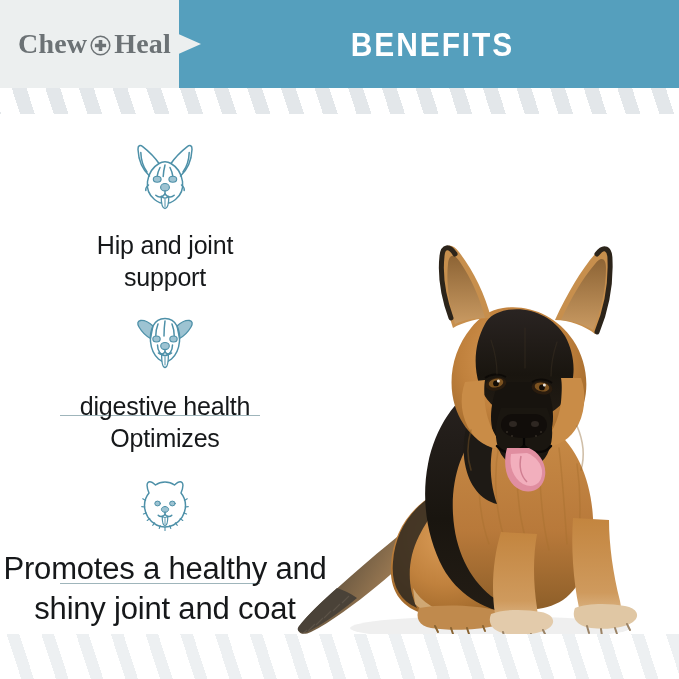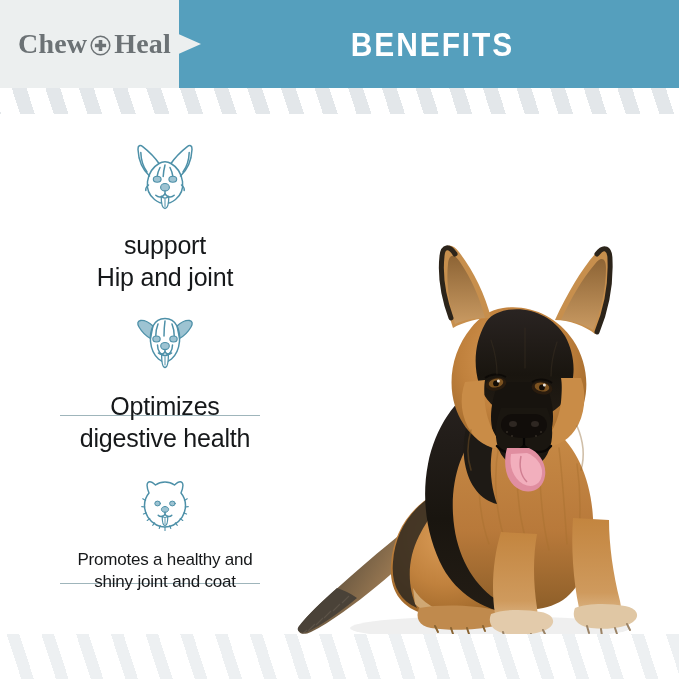--- a/index.html
+++ b/index.html
@@ -146,21 +146,21 @@
     color: #16181a;
     font-family: "Liberation Sans", sans-serif;
     font-weight: normal;
     font-size: 25px;
     line-height: 1.28;
     letter-spacing: -0.2px;
     padding: 0 22px;
   }
   .benefit-3 .benefit-label {
     padding: 0 2px;
-    font-size: 17px;
+    font-size: 31px;
   }
 
   .divider {
     position: absolute;
     height: 1px;
     background: #9fb5bb;
   }
   .divider-1 { left: 60px; top: 301px; width: 200px; }
   .divider-2 { left: 60px; top: 469px; width: 200px; }
 
@@ -234,22 +234,22 @@
 
           <path d="M37.2 60.3 C37.2 66.5 38.2 72.5 41 72.5 C43.8 72.5 44.8 66.5 44.8 60.3
                    C43.6 61.6 42.3 62.2 41 62.2 C39.7 62.2 38.4 61.6 37.2 60.3 Z" fill="#ffffff" stroke="#4d90a8" stroke-width="1.3"></path>
           <path d="M41 63 v7.5" stroke-width="1"></path>
 
           <path d="M24.5 49 C22.5 50.5 21.5 52.5 21.8 54.5"></path>
           <path d="M57.5 49 C59.5 50.5 60.5 52.5 60.2 54.5"></path>
         </svg>
       </span>
       <div class="benefit-label">
+        <div>Hip and joint</div>
         <div>support</div>
-        <div>Hip and joint</div>
       </div>
     </div>
 
     <div class="divider divider-1"></div>
 
     <div class="benefit benefit-2">
       <span class="benefit-icon">
         <svg width="76" height="66" viewBox="0 0 76 66" fill="none" stroke="#4d90a8" stroke-width="1.5" stroke-linecap="round" stroke-linejoin="round">
 
           <path d="M26 17 C21.5 13 17 11 13.5 11.5 C10.5 12 10 14.5 12 18 C14.8 22.8 19 27 23.5 29.5 Z" fill="#9dc3d2" stroke="#4d90a8" stroke-width="1.3"></path>
@@ -278,22 +278,22 @@
           <path d="M38 40.6 v2.4"></path>
           <path d="M38 43 C36 45.6 33.2 45.8 31.4 44"></path>
           <path d="M38 43 C40 45.6 42.8 45.8 44.6 44"></path>
 
           <path d="M34.6 45 C34.6 51.5 35.6 58.5 38 58.5 C40.4 58.5 41.4 51.5 41.4 45
                    C40.4 46.3 39.2 46.9 38 46.9 C36.8 46.9 35.6 46.3 34.6 45 Z" fill="#ffffff" stroke="#4d90a8" stroke-width="1.3"></path>
           <path d="M38 48 v8" stroke-width="1"></path>
         </svg>
       </span>
       <div class="benefit-label">
+        <div>digestive health</div>
         <div>Optimizes</div>
-        <div>digestive health</div>
       </div>
     </div>
 
     <div class="divider divider-2"></div>
 
     <div class="benefit benefit-3">
       <span class="benefit-icon">
         <svg width="66" height="58" viewBox="0 0 66 58" fill="none" stroke="#4d90a8" stroke-width="1.5" stroke-linecap="round" stroke-linejoin="round">
 
           <path d="M17 17 C15 12 14.5 8 16 6.5 C17.5 5 20.5 6.2 23.5 9

